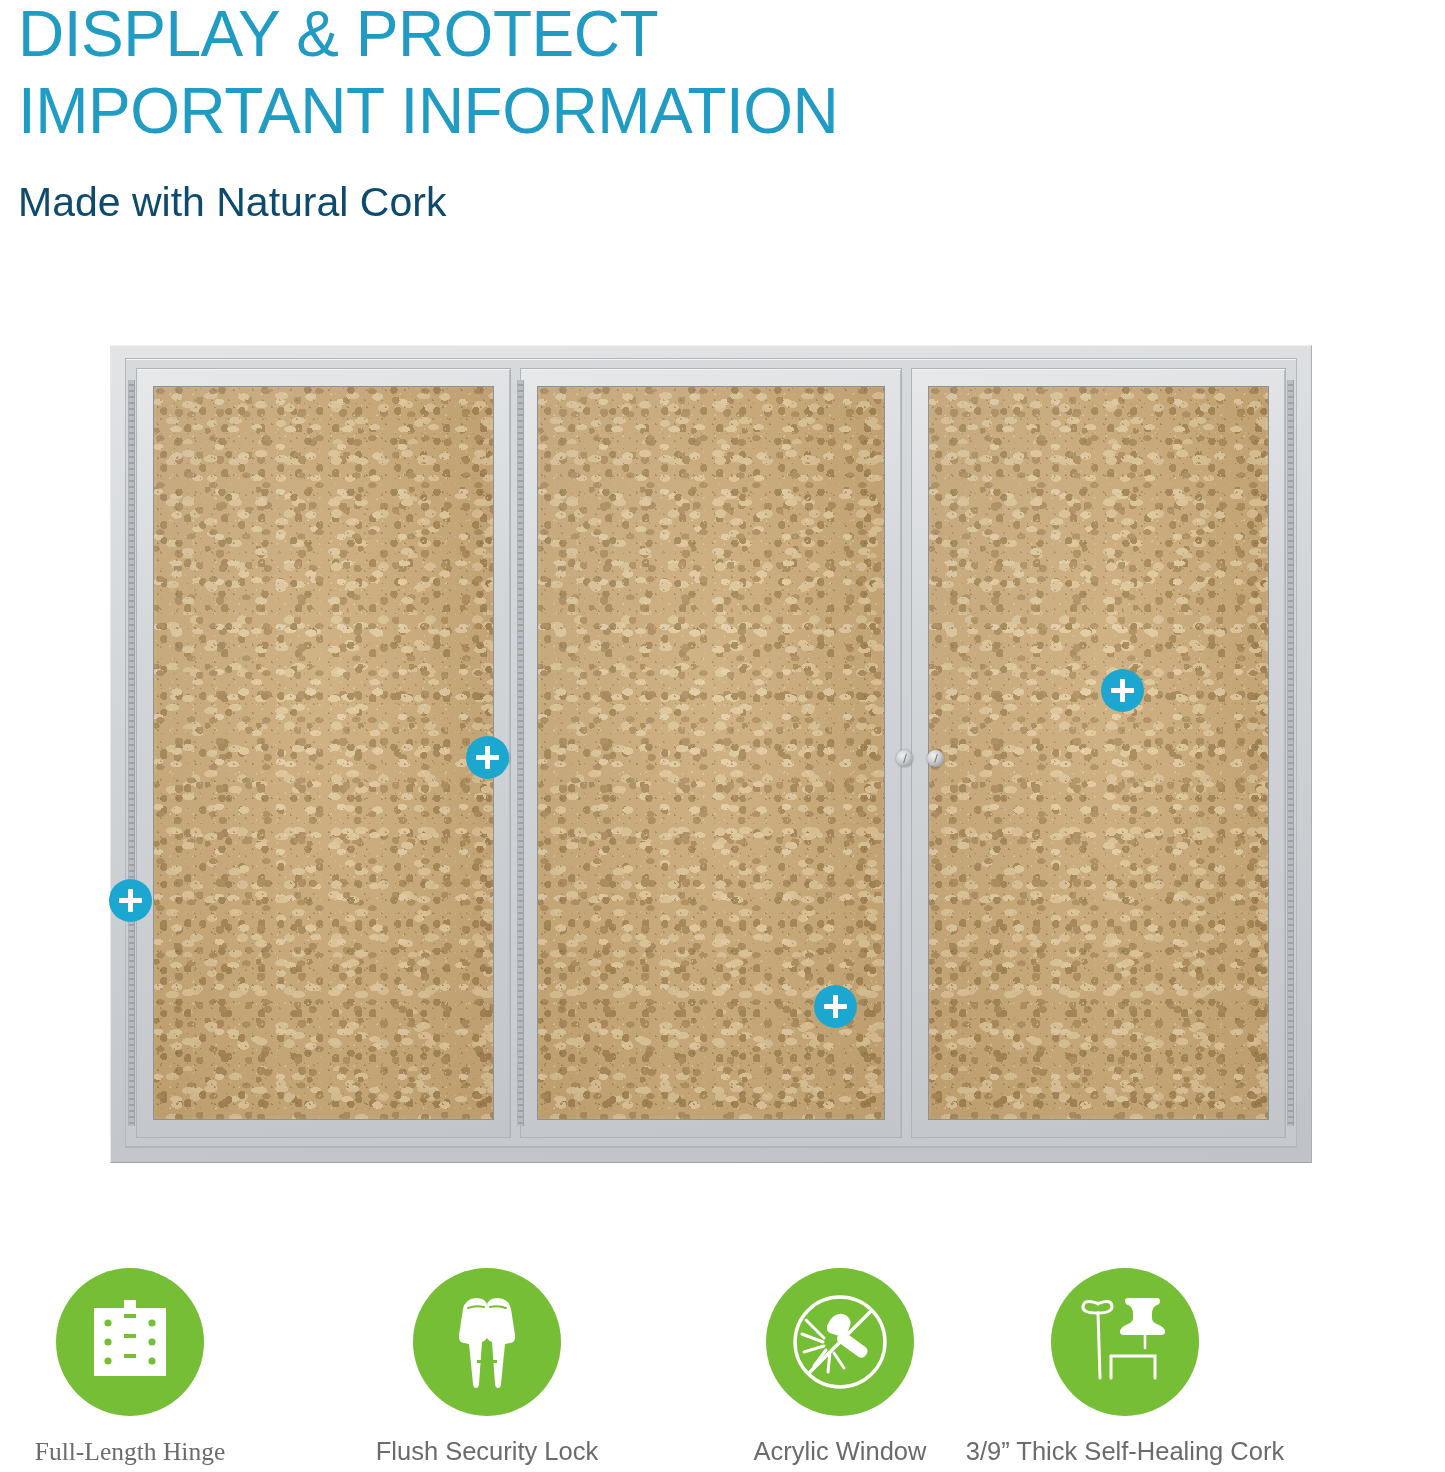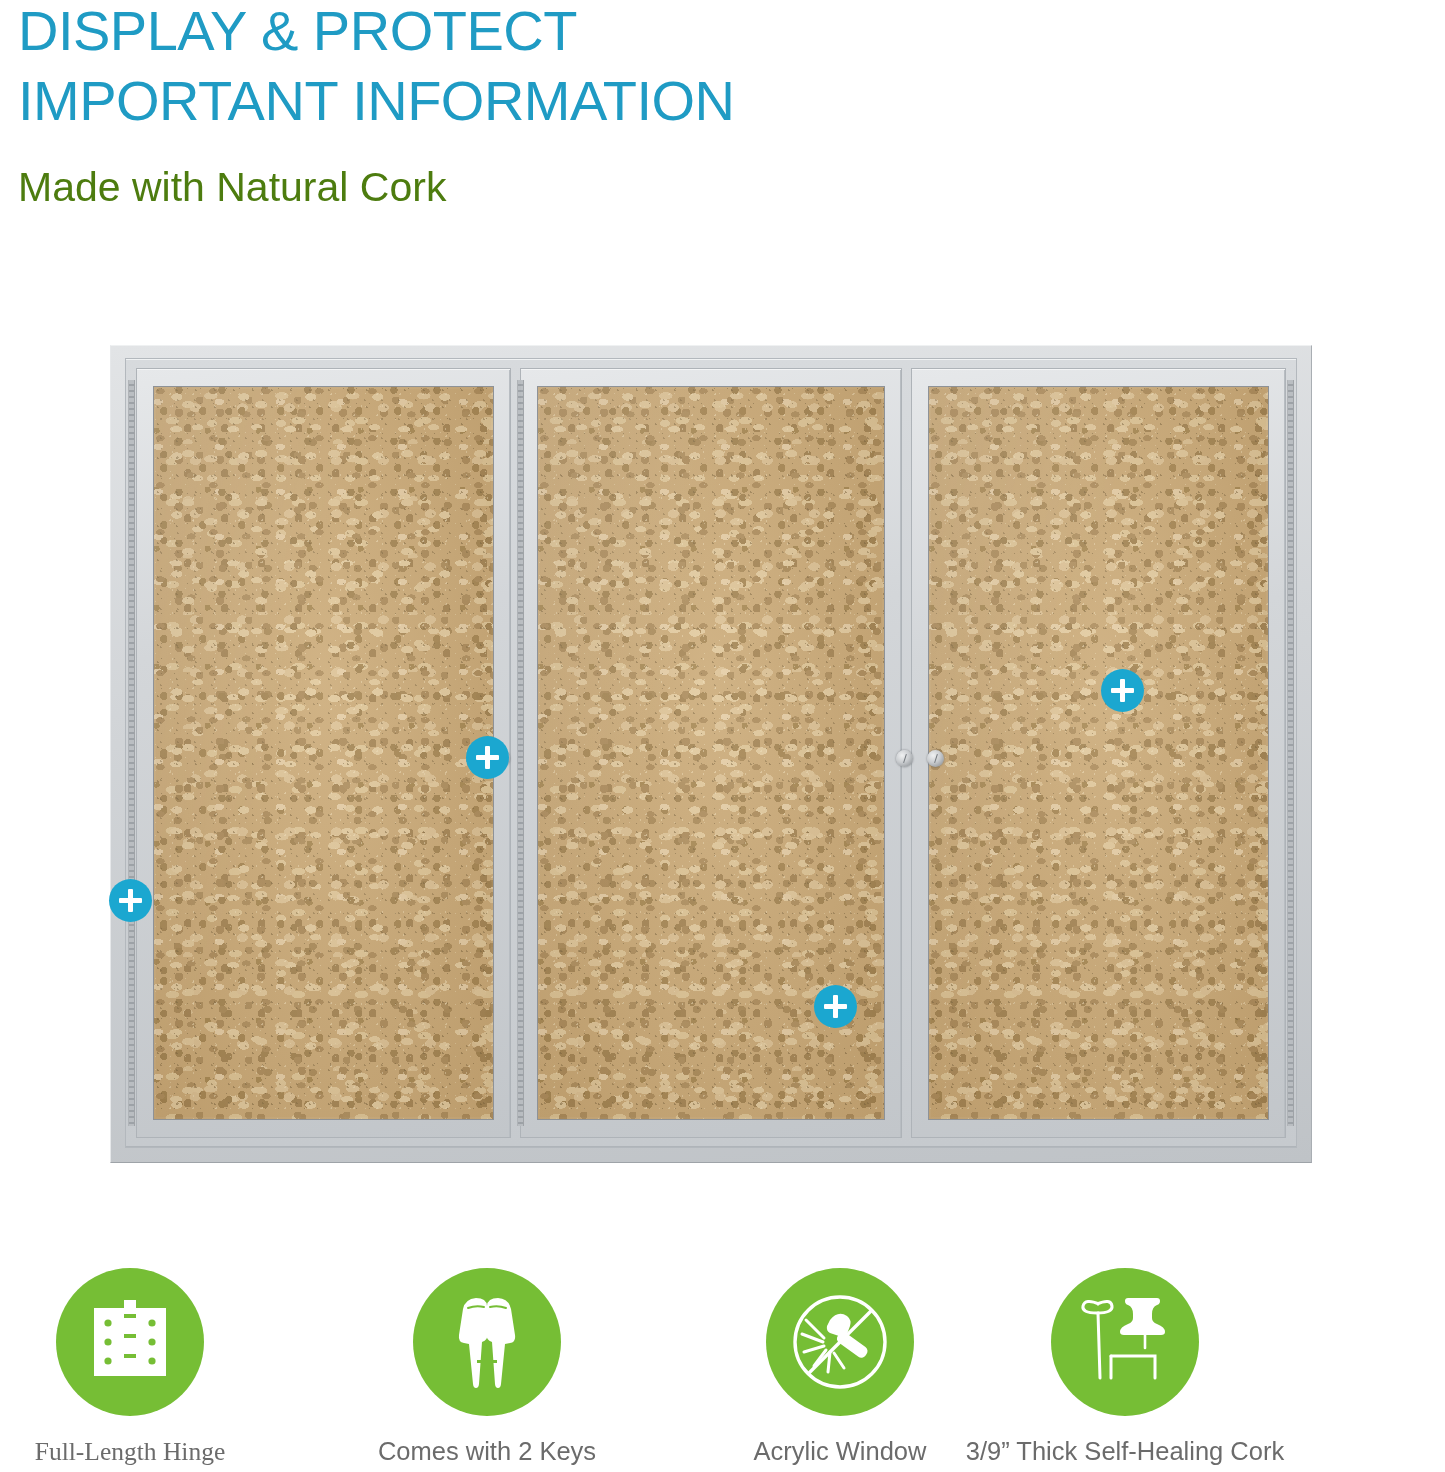--- a/index.html
+++ b/index.html
@@ -22,33 +22,33 @@
   }
 
   
   .headline-block {
     position: absolute;
     left: 18px;
     top: 0px;
     width: 1400px;
   }
   .headline {
-    font-size: 56px;
+    font-size: 64px;
     line-height: 0.96;
     font-weight: 400;
     color: #1F9BC4;
     letter-spacing: -0.5px;
     white-space: nowrap;
   }
   .headline-l1 { padding-top: 4px; }
   .headline-l2 { padding-top: 16px; }
   .subhead {
     font-size: 41px;
     font-weight: 400;
-    color: #4d7c0f;
+    color: #0c4a6e;
     padding-top: 36px;
     letter-spacing: 0px;
     white-space: nowrap;
   }
 
   
   .board-stage {
     position: absolute;
     left: 0;
     top: 0;
@@ -381,20 +381,21 @@
           <path d="M63 30 q-11 1 -13 11 l-4 26 q-1 7 5 8 l5 1 l4 40 q0.4 4 3 4 q2.6 0 3-4 l3-42 q6 -2 6 -9 l-1 -27 q-0.5 -8 -11 -8 z"></path>
           <path d="M85 30 q11 1 13 11 l4 26 q1 7 -5 8 l-5 1 l-4 40 q-0.4 4 -3 4 q-2.6 0 -3-4 l-3 -42 q-6 -2 -6 -9 l1 -27 q0.5 -8 11 -8 z"></path>
         </g>
         <path d="M55 40 q8 -3 16 -1" stroke="#76BE35" stroke-width="2" fill="none" stroke-linecap="round"></path>
         <path d="M93 40 q-8 -3 -16 -1" stroke="#76BE35" stroke-width="2" fill="none" stroke-linecap="round"></path>
         <rect x="64" y="92" width="5" height="3" fill="#76BE35"></rect>
         <rect x="79" y="92" width="5" height="3" fill="#76BE35"></rect>
       </svg>
     </div>
     <div class="feature-caption cap-mid">
+      <div>Flush Security Lock</div>
       <div>Comes with 2 Keys</div>
     </div>
   </div>
 
   <div class="feature" style="left:766px; top:1268px;">
     <div class="feature-circle">
       <svg width="148" height="148" viewBox="0 0 148 148">
         <circle cx="74" cy="74" r="45" fill="none" stroke="#FFFFFF" stroke-width="3.4"></circle>
         <line x1="42" y1="106" x2="106" y2="42" stroke="#FFFFFF" stroke-width="3.4"></line>
         <g stroke="#FFFFFF" stroke-width="3" stroke-linecap="round">

